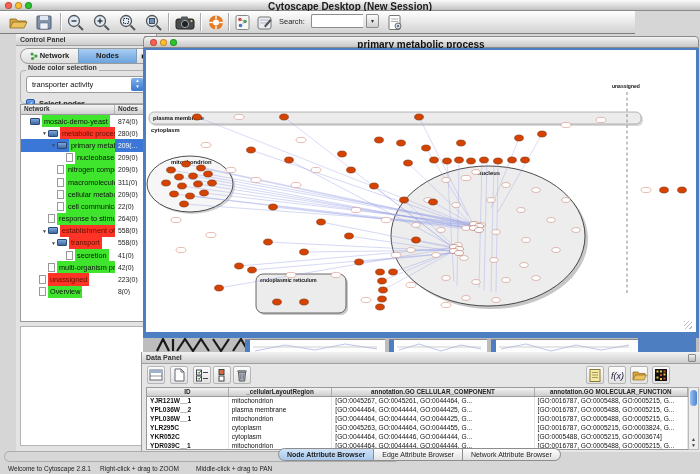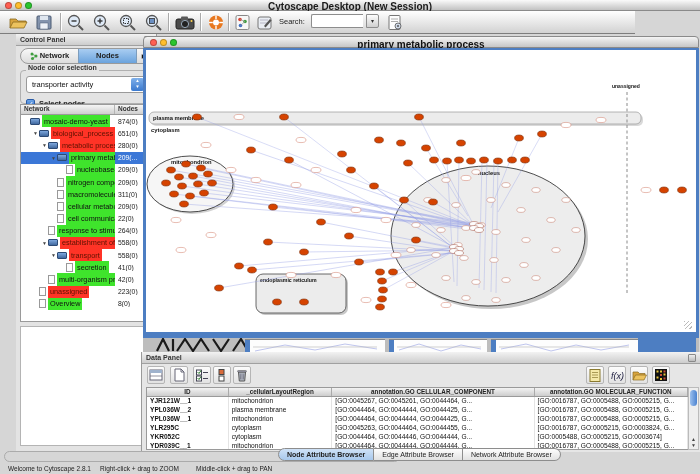--- a/index.html
+++ b/index.html
@@ -214,27 +214,20 @@
       <span class="th-net">Network</span>
       <span class="th-nodes">Nodes</span>
     </div>
     <div>
         <div class="tree-row">
           <span style="flex: 0 0 auto; width: 2px;"></span>
           <span class="tw"></span>
           <span class="ticon folder"></span>
           <span class="tlbl green">mosaic-demo-yeast</span>
           <span class="tcnt">874(0)</span>
-        </div>
-        <div class="tree-row">
-          <span style="flex: 0 0 auto; width: 11px;"></span>
-          <span class="tw">▼</span>
-          <span class="ticon folder"></span>
-          <span class="tlbl red">biological_process</span>
-          <span class="tcnt">651(0)</span>
         </div>
         <div class="tree-row">
           <span style="flex: 0 0 auto; width: 20px;"></span>
           <span class="tw">▼</span>
           <span class="ticon folder"></span>
           <span class="tlbl red">metabolic process</span>
           <span class="tcnt">280(0)</span>
         </div>
         <div class="tree-row sel">
           <span style="flex: 0 0 auto; width: 29px;"></span>

